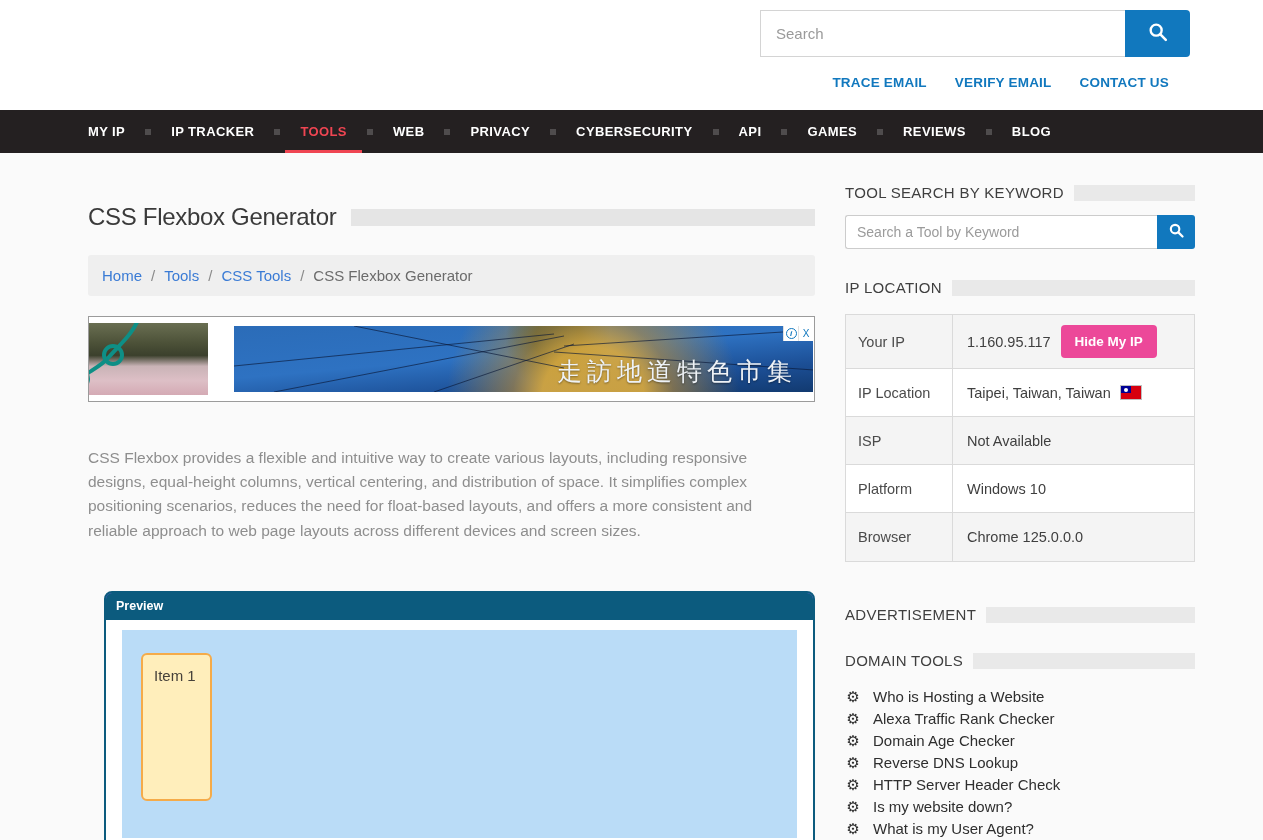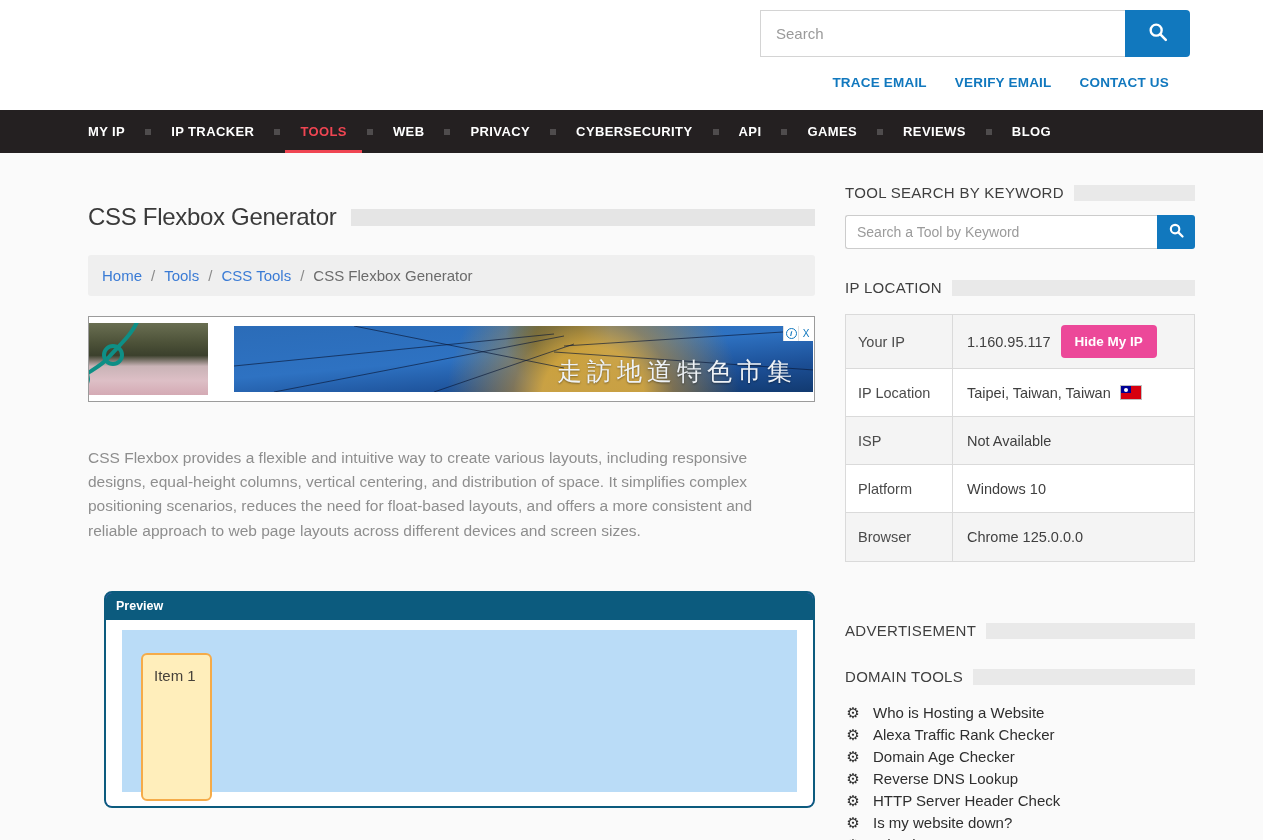--- a/index.html
+++ b/index.html
@@ -63,32 +63,32 @@
   .ad-badge.info span { width:11px; height:11px; border:1px solid #1178be; border-radius:50%; font-size:8px; display:flex; align-items:center; justify-content:center; font-style:italic; font-weight:bold; }
   .ad-lines { position:absolute; inset:0; }
 
   
   .desc { font-size:15.5px; line-height:1.56; color:#8e8e8e; width:710px; margin-bottom:48px; }
 
   
   .preview { border:2px solid #0c5b7e; border-radius:8px; background:#8b5cf6; overflow:hidden;margin-left:16px; }
   .preview-header { background:#0c5b7e; color:#fff; font-size:12.5px; font-weight:bold; padding:6px 10px 7px; }
   .preview-body { padding:10px 16px 14px; background:#fff; }
-  .flex-container { background:#badcf7; height:162px; padding:23px 19px; display:flex; align-items:flex-start; }
+  .flex-container { background:#badcf7; height:208px; padding:23px 19px; display:flex; align-items:flex-start; }
   .flex-item { width:71px; height:148px; background:#ffeebb; border:2px solid #f5ab49; border-radius:6px; padding:12px 0 0 11px; font-size:15px; color:#46413a; }
 
   
   .side-heading { display:flex; align-items:center; }
   .side-heading h3 { font-size:15px; font-weight:500; color:#3f3f3f; letter-spacing:.3px; white-space:nowrap; padding-right:10px; }
   .side-heading .bar-fill { height:16px; background:#e9e9e9; }
   .side-search { display:flex; height:34px; margin-top:14px; }
   .side-search input { flex:1; border:1px solid #cccccc; border-right:none; border-radius:3px 0 0 3px; padding:0 11px; font-size:14px; color:#555; outline:none; background:#fff; font-family:"Liberation Sans",sans-serif; }
   .side-search input::placeholder { color:#9b9b9b; }
   .side-search button { width:38px; background:#1178be; border:none; cursor:pointer; border-radius:0 3px 3px 0; display:flex; align-items:center; justify-content:center; }
-  .mt30 { margin-top:30px; } .mt18 { margin-top:18px; } .mt44 { margin-top:60px; } .mt29 { margin-top:29px; }
+  .mt30 { margin-top:30px; } .mt18 { margin-top:18px; } .mt44 { margin-top:44px; } .mt29 { margin-top:29px; }
 
   .ip-table { border:1px solid #dadada; font-size:14.5px; }
   .ip-row { display:flex; align-items:center; min-height:48px; border-bottom:1px solid #dadada; background:#ffffff; }
   .ip-row:last-child { border-bottom:none; }
   .ip-row.shade { background:#f4f4f4; }
   .ip-row.tall { min-height:54px; }
   .ip-label { width:107px; flex:none; align-self:stretch; display:flex; align-items:center; padding-left:12px; border-right:1px solid #dadada; color:#4b4b4b; }
   .ip-value { display:flex; align-items:center; gap:10px; padding:0 10px 0 14px; color:#3f3f3f; }
   .btn-red { background:#ec4899; color:#fff; border:none; border-radius:4px; font-weight:bold; font-size:13.5px; padding:9px 14px; cursor:pointer; font-family:"Liberation Sans",sans-serif; }
   .flag-tw { width:20px; height:13px; background:#d7000f; position:relative; display:inline-block; box-shadow:0 0 0 1px rgba(0,0,0,.25); }

